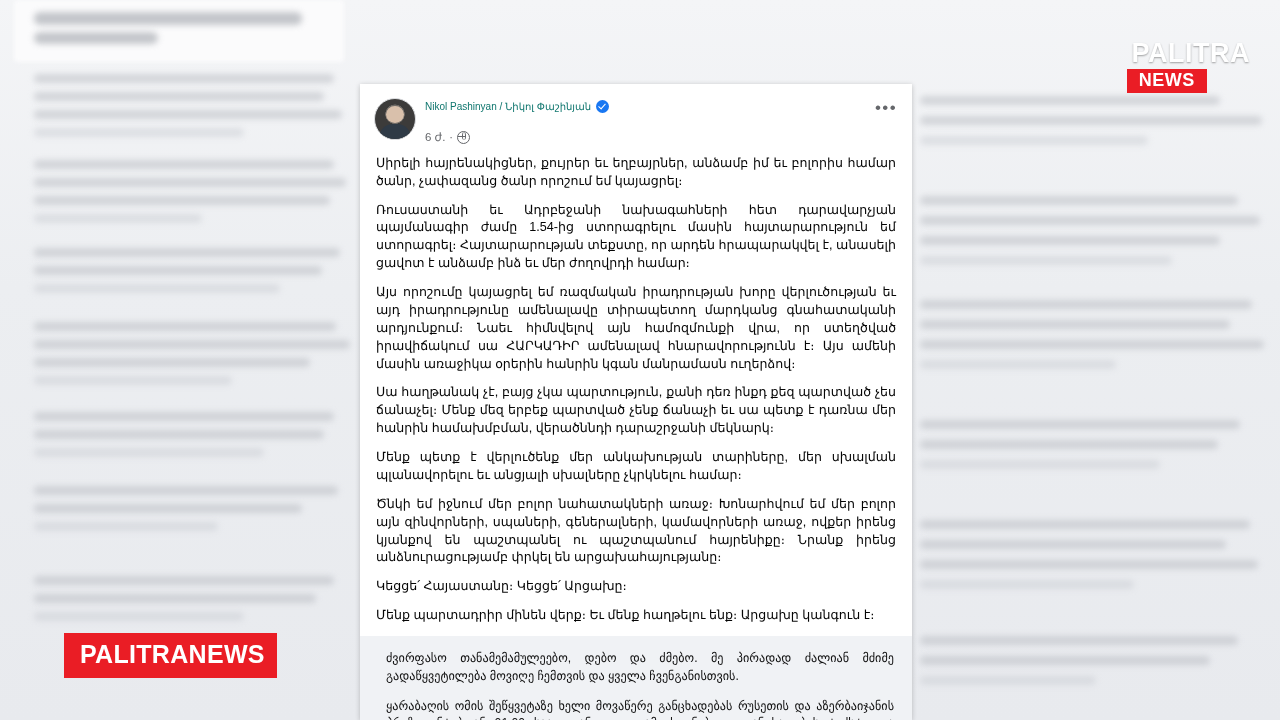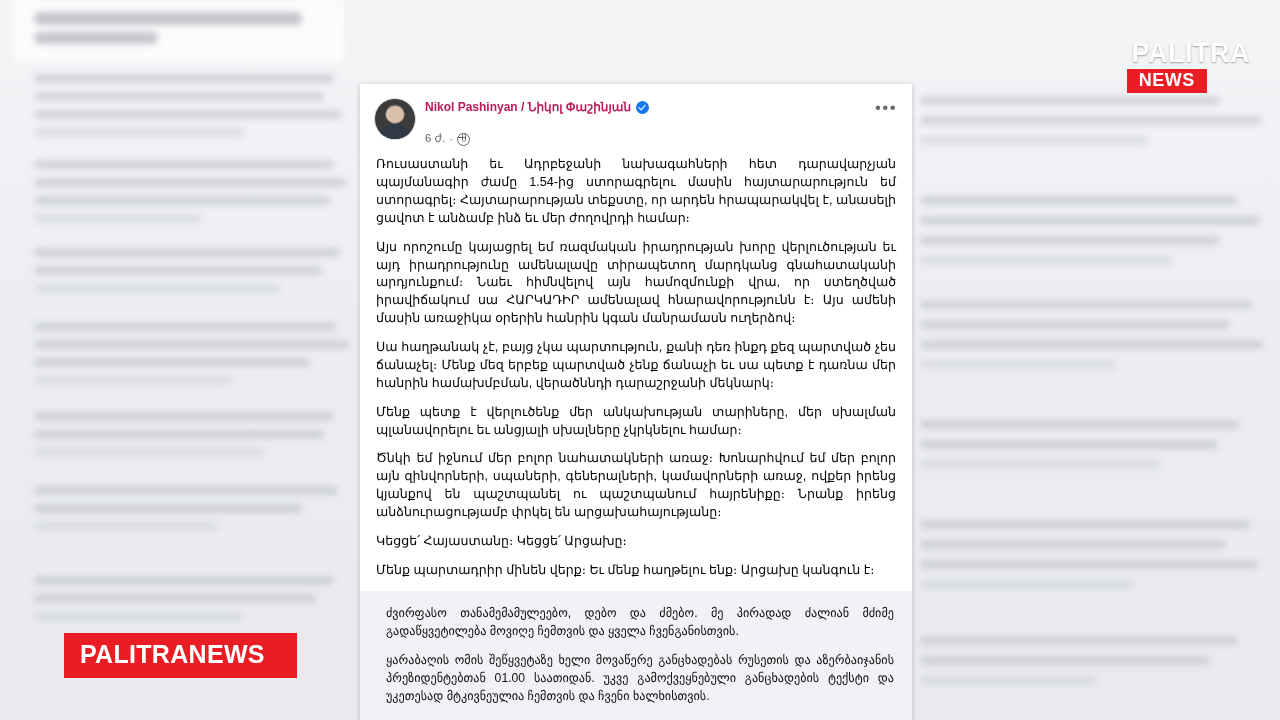--- a/index.html
+++ b/index.html
@@ -99,23 +99,23 @@
   }
 
   .header-text {
     margin-left: 9px;
     padding-top: 2px;
     line-height: 1.2;
   }
   .author-row {
     display: flex;
     align-items: center;
-    font-size: 12px;
-    color: #be185d;
-    font-weight: 700;
+    font-size: 10px;
+    color: #0f766e;
+    font-weight: 400;
   }
   .author-name { white-space: nowrap; }
   .verified {
     display: inline-block;
     width: 13px;
     height: 13px;
     margin-left: 5px;
     border-radius: 50%;
     background: #1877f2;
     position: relative;
@@ -239,21 +239,21 @@
   
   .logo-bl {
     position: absolute;
     left: 64px;
     bottom: 42px;
     background: #ea1d25;
     color: #fff;
     font-size: 25px;
     font-weight: 700;
     letter-spacing: .3px;
-    padding: 9px 32px 11px 16px;
+    padding: 9px 12px 11px 16px;
     line-height: 1;
     user-select: none;
   }
 </style>
 </head>
 <body>
 
 <div id="root">
 
   <div class="bg-doc">
@@ -336,20 +336,21 @@
         <div class="meta-row">
           <span>6 ժ.</span>
           <span class="meta-dot">·</span>
           <span class="globe-icon"></span>
         </div>
       </div>
       <div class="more-btn">•••</div>
     </div>
 
     <div class="post-body">
+      <p>Սիրելի հայրենակիցներ, քույրեր եւ եղբայրներ, անձամբ իմ եւ բոլորիս համար ծանր, չափազանց ծանր որոշում եմ կայացրել։</p>
       <p>Ռուսաստանի եւ Ադրբեջանի նախագահների հետ դարավարչյան պայմանագիր ժամը 1.54-ից ստորագրելու մասին հայտարարություն եմ ստորագրել։ Հայտարարության տեքստը, որ արդեն հրապարակվել է, անասելի ցավոտ է անձամբ ինձ եւ մեր ժողովրդի համար։</p>
       <p>Այս որոշումը կայացրել եմ ռազմական իրադրության խորը վերլուծության եւ այդ իրադրությունը ամենալավը տիրապետող մարդկանց գնահատականի արդյունքում։ Նաեւ հիմնվելով այն համոզմունքի վրա, որ ստեղծված իրավիճակում սա ՀԱՐԿԱԴԻՐ ամենալավ հնարավորությունն է։ Այս ամենի մասին առաջիկա օրերին հանրին կգան մանրամասն ուղերձով։</p>
       <p>Սա հաղթանակ չէ, բայց չկա պարտություն, քանի դեռ ինքդ քեզ պարտված չես ճանաչել։ Մենք մեզ երբեք պարտված չենք ճանաչի եւ սա պետք է դառնա մեր հանրին համախմբման, վերածննդի դարաշրջանի մեկնարկ։</p>
       <p>Մենք պետք է վերլուծենք մեր անկախության տարիները, մեր սխալման պլանավորելու եւ անցյալի սխալները չկրկնելու համար։</p>
       <p>Ծնկի եմ իջնում մեր բոլոր նահատակների առաջ։ Խոնարհվում եմ մեր բոլոր այն զինվորների, սպաների, գեներալների, կամավորների առաջ, ովքեր իրենց կյանքով են պաշտպանել ու պաշտպանում հայրենիքը։ Նրանք իրենց անձնուրացությամբ փրկել են արցախահայությանը։</p>
       <p>Կեցցե՛ Հայաստանը։ Կեցցե՛ Արցախը։</p>
       <p>Մենք պարտադրիր մինեն վերք։ Եւ մենք հաղթելու ենք։ Արցախը կանգուն է։</p>
     </div>
 
     <div class="quote-block">

